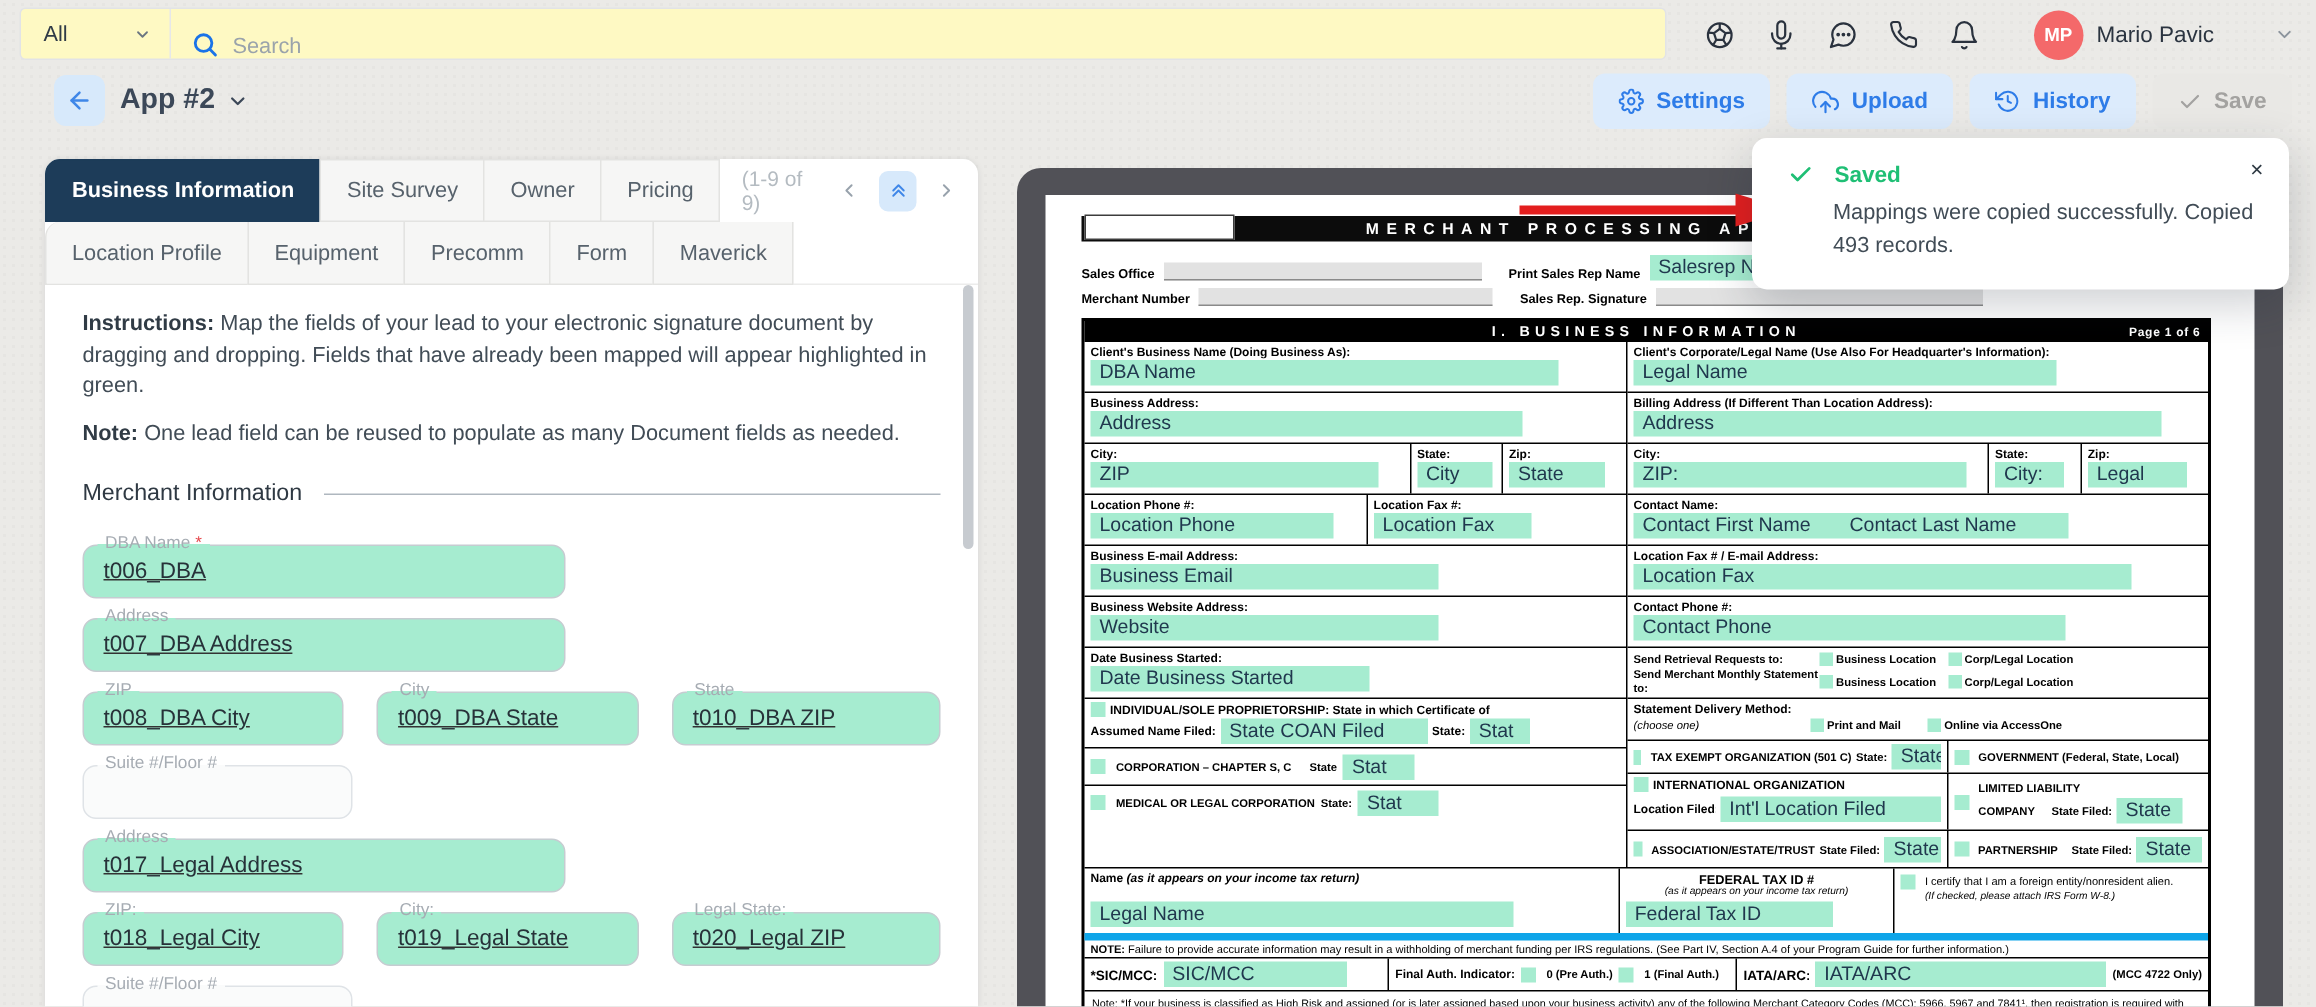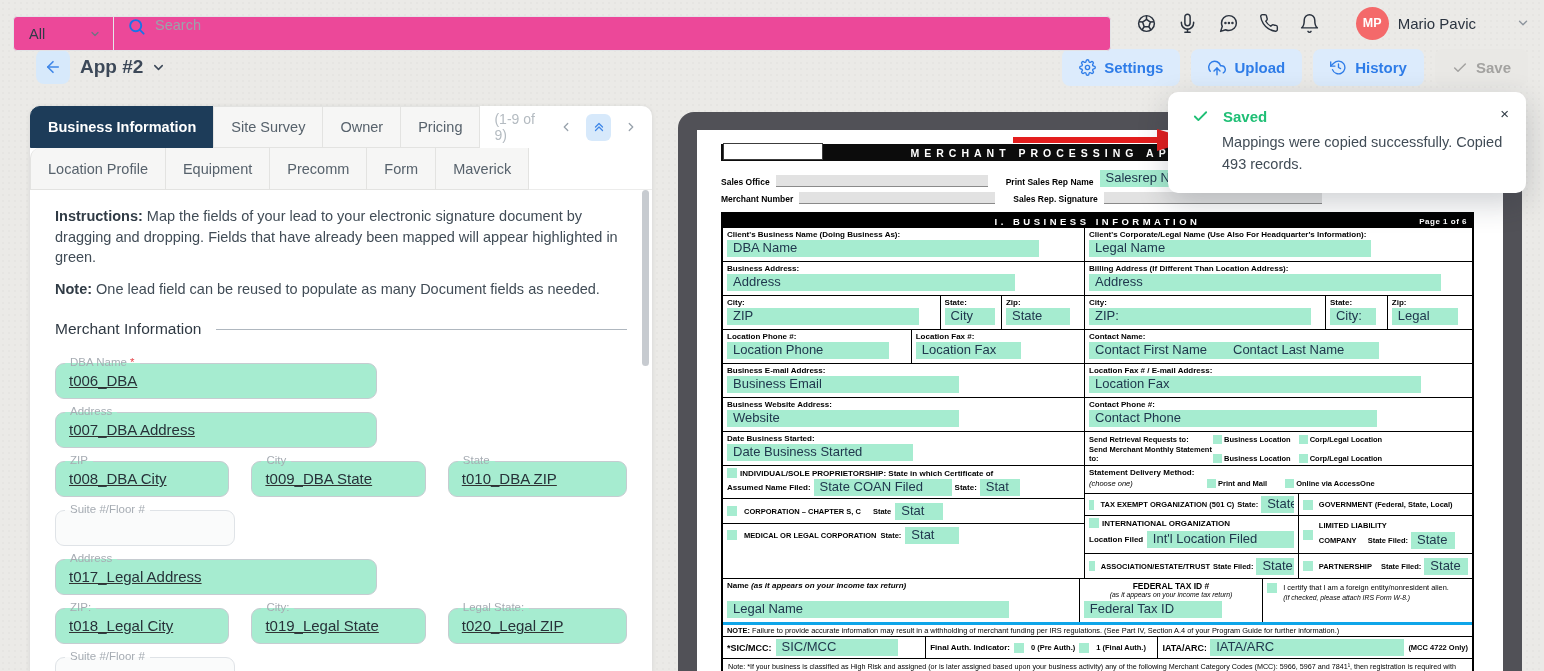--- a/index.html
+++ b/index.html
@@ -7,22 +7,22 @@
   body {
     font-family:"Liberation Sans", sans-serif;
     background-color:#ebeae7;
     background-image: radial-gradient(rgba(0,0,0,0.02) 1px, transparent 1px);
     background-size: 6px 6px;
     position:relative; color:#333;
   }
   svg { display:block; }
 
   
-  .searchbar { position:absolute; left:13px; top:16px; width:1098px; height:35px;
-    background:#ec4899; border:1px solid #e2e3e6; border-radius:4px; display:flex; align-items:flex-start; z-index:5;}
+  .searchbar { position:absolute; left:13px; top:5px; width:1098px; height:35px;
+    background:#fef9c3; border:1px solid #e2e3e6; border-radius:4px; display:flex; align-items:flex-end; z-index:5;}
   .scope { width:100px; height:100%; display:flex; align-items:center; justify-content:space-between;
     padding:0 12px 0 15px; border-right:1px solid #e6e7ea; color:#303b47; font-size:14.5px; cursor:pointer;}
   .scope .chev { color:#6b7682; }
   .search-ic { margin:0 9px 0 13px; color:#1a73e8; }
   .searchbar input { flex:1; border:none; outline:none; font-family:inherit; font-size:14.5px; color:#333; background:transparent;}
   .searchbar input::placeholder { color:#9aa3ab; }
 
   .top-right { position:absolute; right:14px; top:6px; height:34px; display:flex; align-items:center; z-index:5;}
   .tico { color:#2a323e; margin:0 10px; cursor:pointer; }
   .avatar { width:33px; height:33px; border-radius:50%; background:#f4696a; color:#fff; font-size:12.5px; font-weight:700;
@@ -99,21 +99,21 @@
   .drow { border-top:1px solid #000; padding:2px 4px 2px 4px; }
   .lcol .drow:first-child, .rcol .drow:first-child { border-top:none; }
   .dlab { font-size:8px; font-weight:700; white-space:nowrap; overflow:hidden; }
   .dlab i, .ital { font-style:italic; }
   .dval { margin-top:1px; }
   .split { display:flex; padding:0; }
   .split > .part { padding:2px 4px; }
   .split > .part + .part { border-left:1px solid #000; }
   .cb { display:inline-block; width:10px; height:10px; background:#a6ecd0; vertical-align:-2px; margin-right:3px; cursor:pointer;}
   .cbl { font-size:7.5px; font-weight:700; white-space:nowrap; }
-  .sendline { display:flex; align-items:flex-end; margin-top:1px; }
+  .sendline { display:flex; align-items:center; margin-top:1px; }
   .sendline .slab { width:124px; font-size:7.5px; font-weight:700; }
   .sendline .cb { width:9px; height:9px; margin:0 2px 0 0; }
   .sendline .opt { font-size:7.5px; font-weight:700; margin-right:8px; }
   .fineprint { font-size:7.2px; font-weight:400; line-height:1.4; padding:2px 5px; }
 
   
   .toast { position:absolute; left:1168px; top:92px; width:358px; height:101px; background:#fff; border-radius:10px;
     box-shadow:0 10px 30px rgba(30,40,55,.22); z-index:30; padding:16px 18px 0 24px;}
   .toast-head { display:flex; align-items:center; gap:14px; }
   .toast-title { color:#1fbf75; font-weight:700; font-size:15px; }
@@ -563,21 +563,21 @@
             <div style="display:flex; gap:3px; align-items:flex-start; padding-top:2px">
               <span class="cb"></span>
               <span>
                 <span style="display:block; font-size:7.4px; font-weight:400">I certify that I am a foreign entity/nonresident alien.</span>
                 <span class="ital" style="display:block; font-size:6.8px; margin-top:2px">(If checked, please attach IRS Form W-8.)</span>
               </span>
             </div>
           </div>
         </div>
 
-        <div class="drow" style="min-height:12px; border-top:3px solid #0ea5e9; padding:1px 4px">
+        <div class="drow" style="min-height:12px; border-top:5px solid #0ea5e9; padding:1px 4px">
           <span style="font-size:7.4px; font-weight:700">NOTE:</span><span style="font-size:7.4px"> Failure to provide accurate information may result in a withholding of merchant funding per IRS regulations. (See Part IV, Section A.4 of your Program Guide for further information.)</span>
         </div>
 
         <div class="drow split" style="min-height:20px; border-top:1px solid #000">
           <div class="part" style="width:27%; display:flex; align-items:center; gap:4px">
             <span class="dlab" style="font-size:9px">*SIC/MCC:</span>
             <span class="gv" style="width:122px">SIC/MCC</span>
           </div>
           <div class="part" style="width:31%; display:flex; align-items:center; gap:4px">
             <span class="dlab" style="font-size:8px">Final Auth. Indicator:</span>

